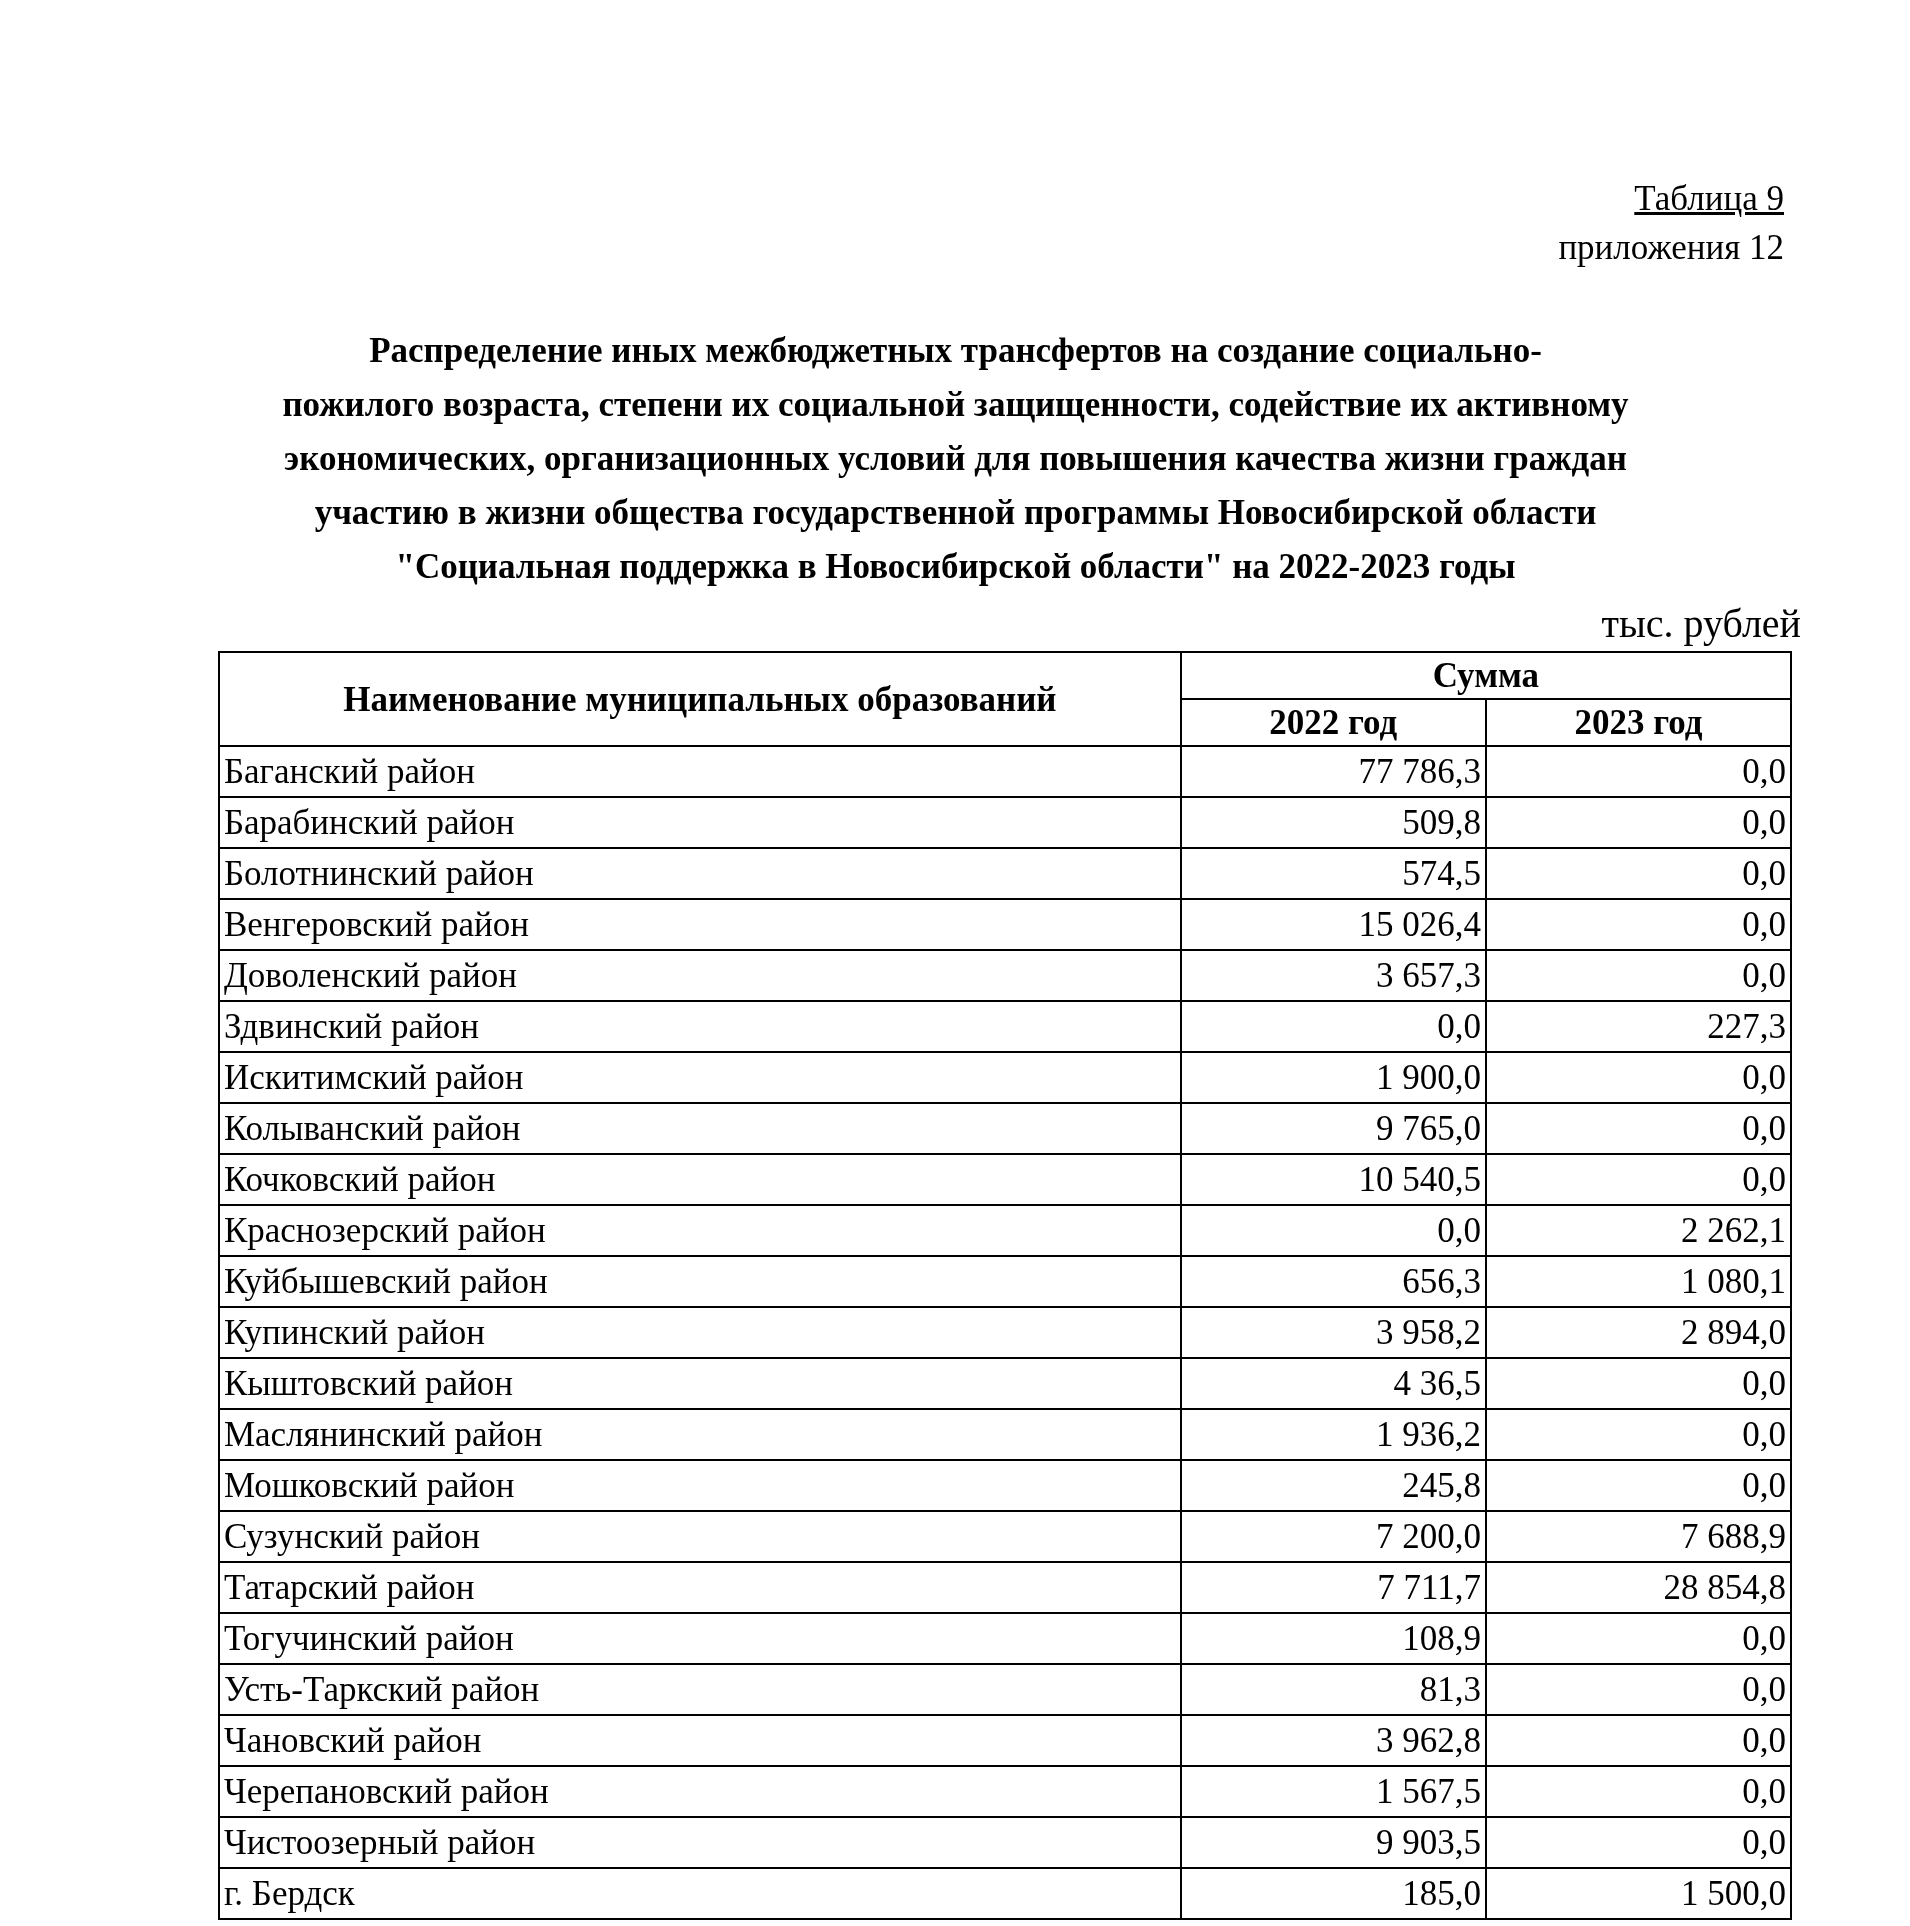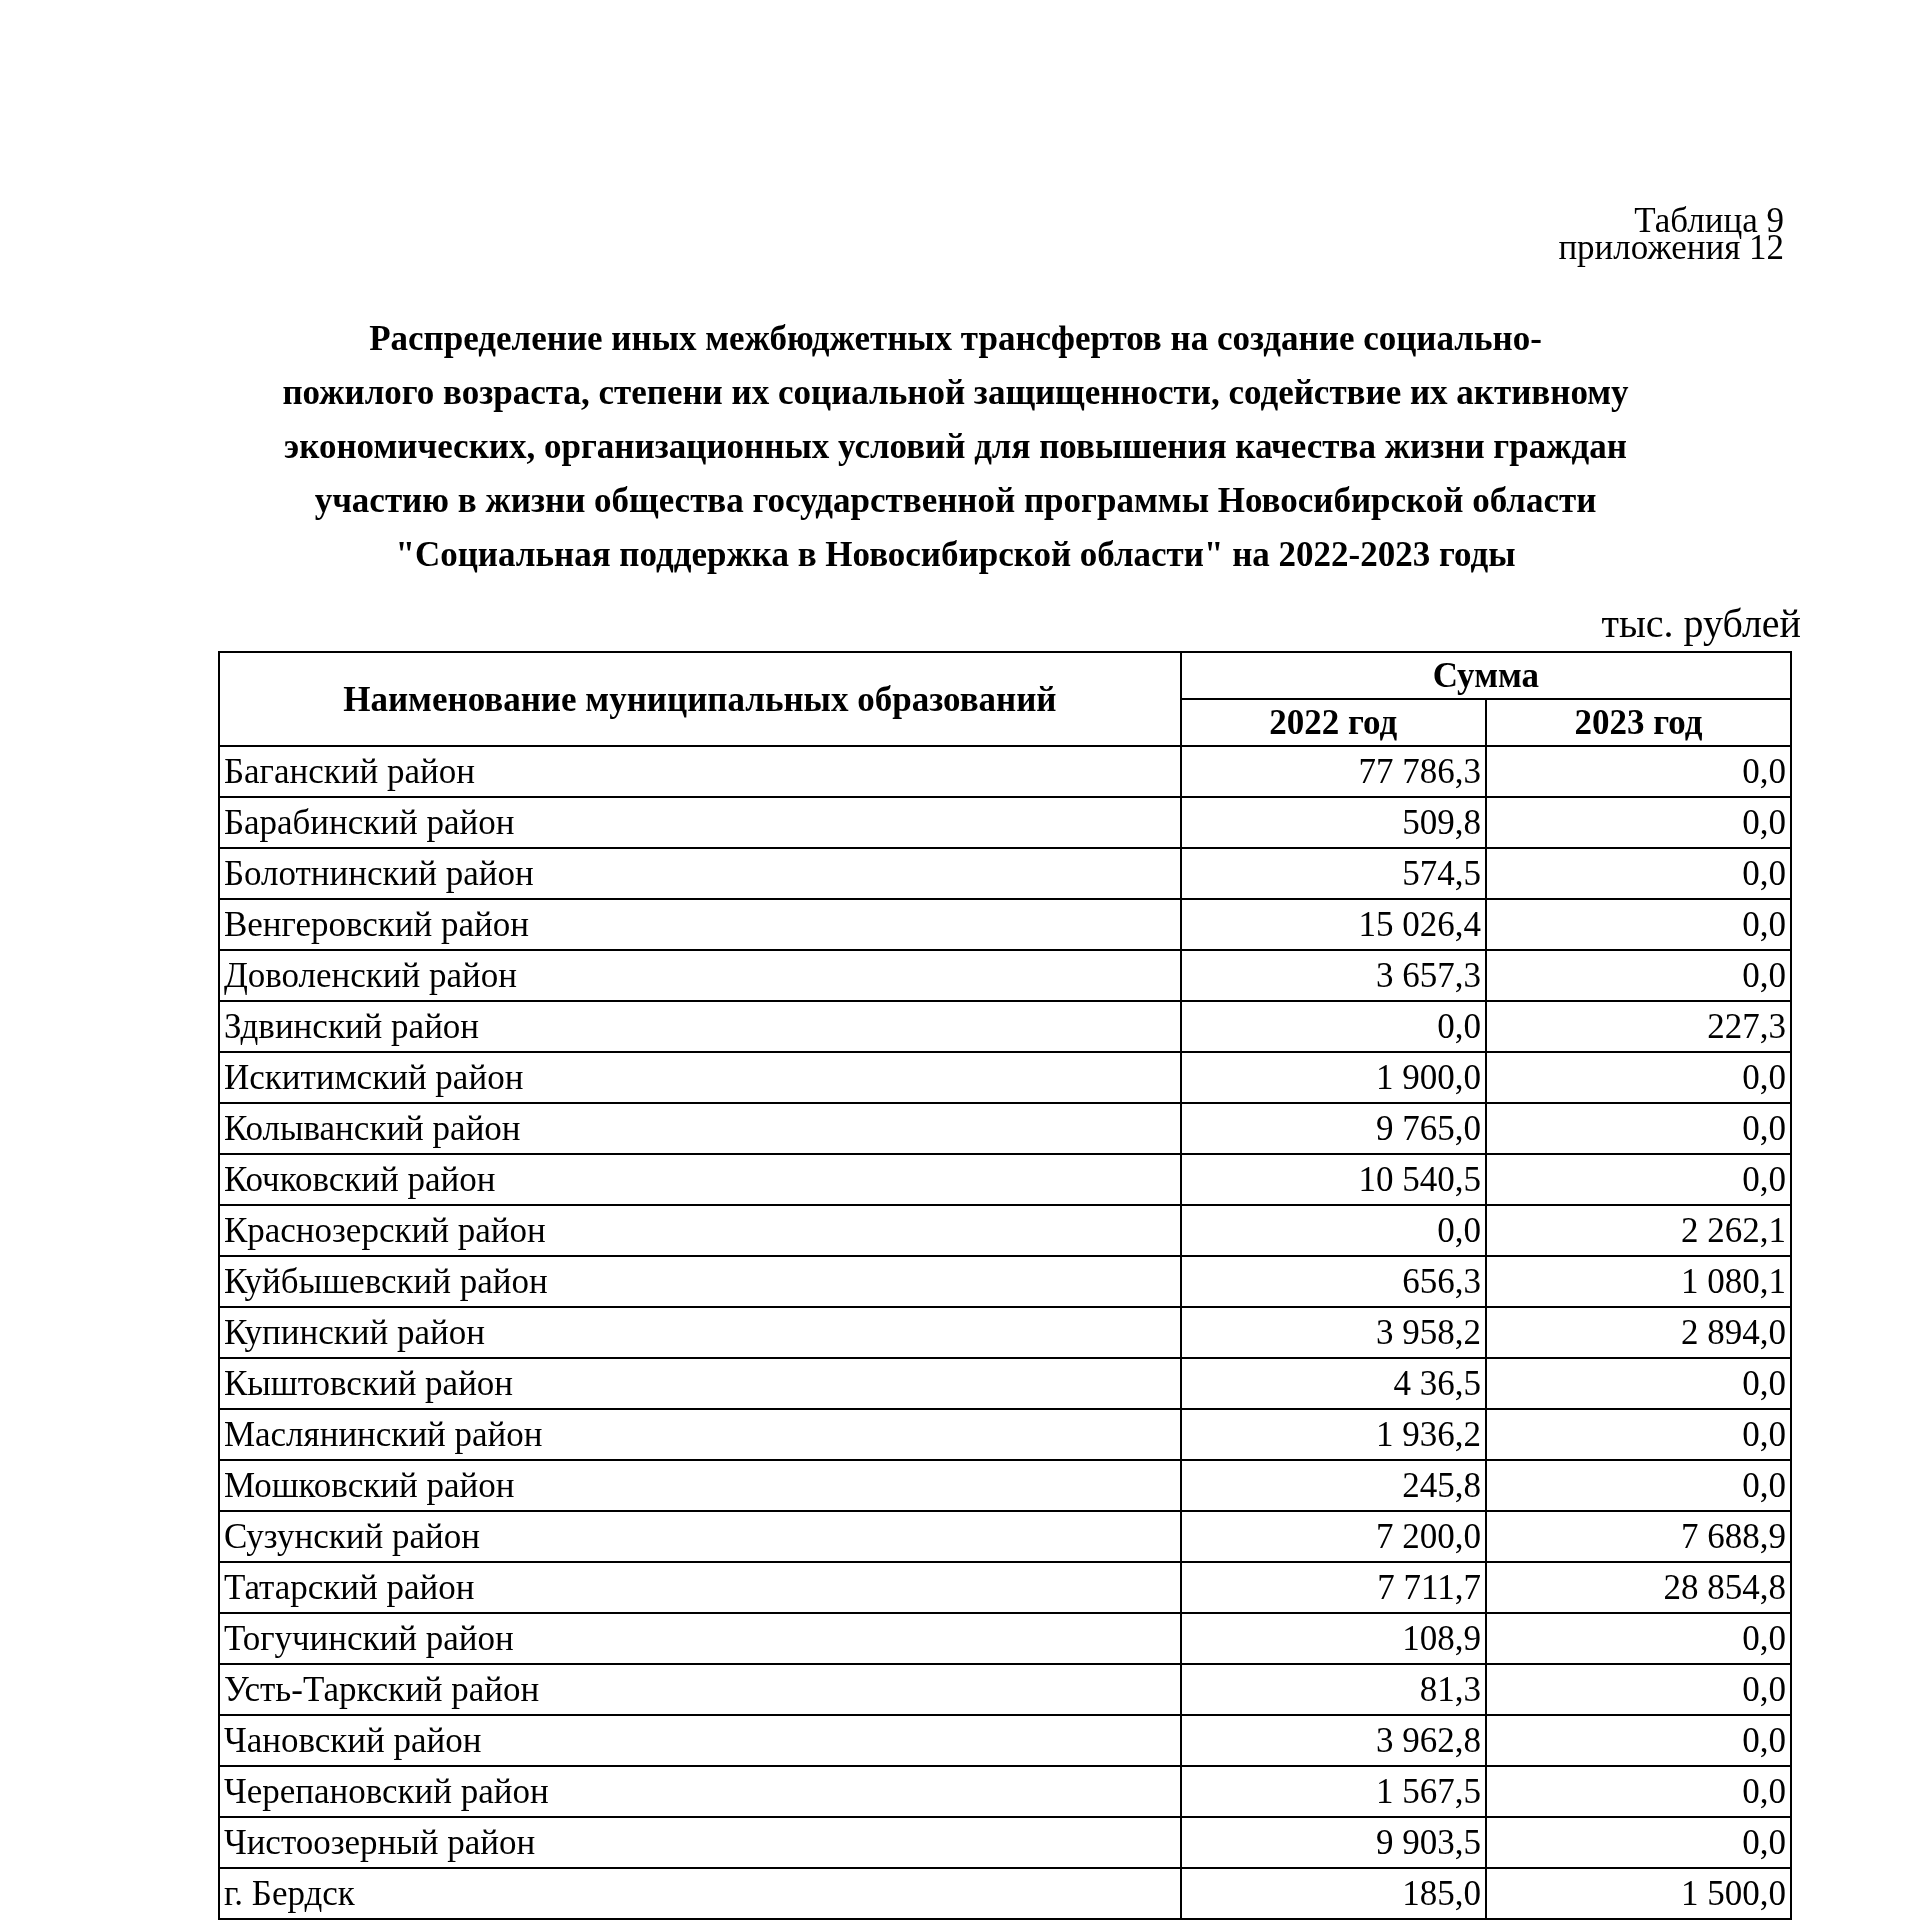--- a/index.html
+++ b/index.html
@@ -1,21 +1,21 @@
 <!DOCTYPE html>
 <html style="font-size:6.2px"><head>
 <meta charset="utf-8">
 <style>
   html, body { margin: 0; padding: 0; background: #ffffff; }
   body { width: 1911px; height: 2702px; position: relative; overflow: hidden;
          font-family: "Liberation Serif", "DejaVu Serif", serif; color: #000; }
   .right-note { position: absolute; right: 127px; text-align: right; font-size: 35px; line-height: 42px; }
-  #note1 { top: 200px; }
+  #note1 { top: 178px; text-decoration: underline; }
   #note2 { top: 227px; }
-  .title { position: absolute; left: 216px; width: 1479px; top: 312px; text-align: center;
+  .title { position: absolute; left: 216px; width: 1479px; top: 324px; text-align: center;
            font-weight: bold; font-size: 35px; line-height: 54px; }
   .units { position: absolute; right: 110px; top: 603px; font-size: 40px; line-height: 42px; }
   table.main { position: absolute; left: 218px; top: 651px; width: 1574px;
                border-collapse: collapse; table-layout: fixed; font-size: 35px; }
   table.main td, table.main th { border: 2.7px solid #000; padding: 0 3.9px; line-height: 45px; }
   table.main th { font-weight: bold; text-align: center; }
   th.name-head { width: 952px; }
   th.y { width: 300px; margin-top: 47px; }
   td.num { text-align: right; white-space: nowrap; }
   td.name { text-align: left; white-space: nowrap; }

